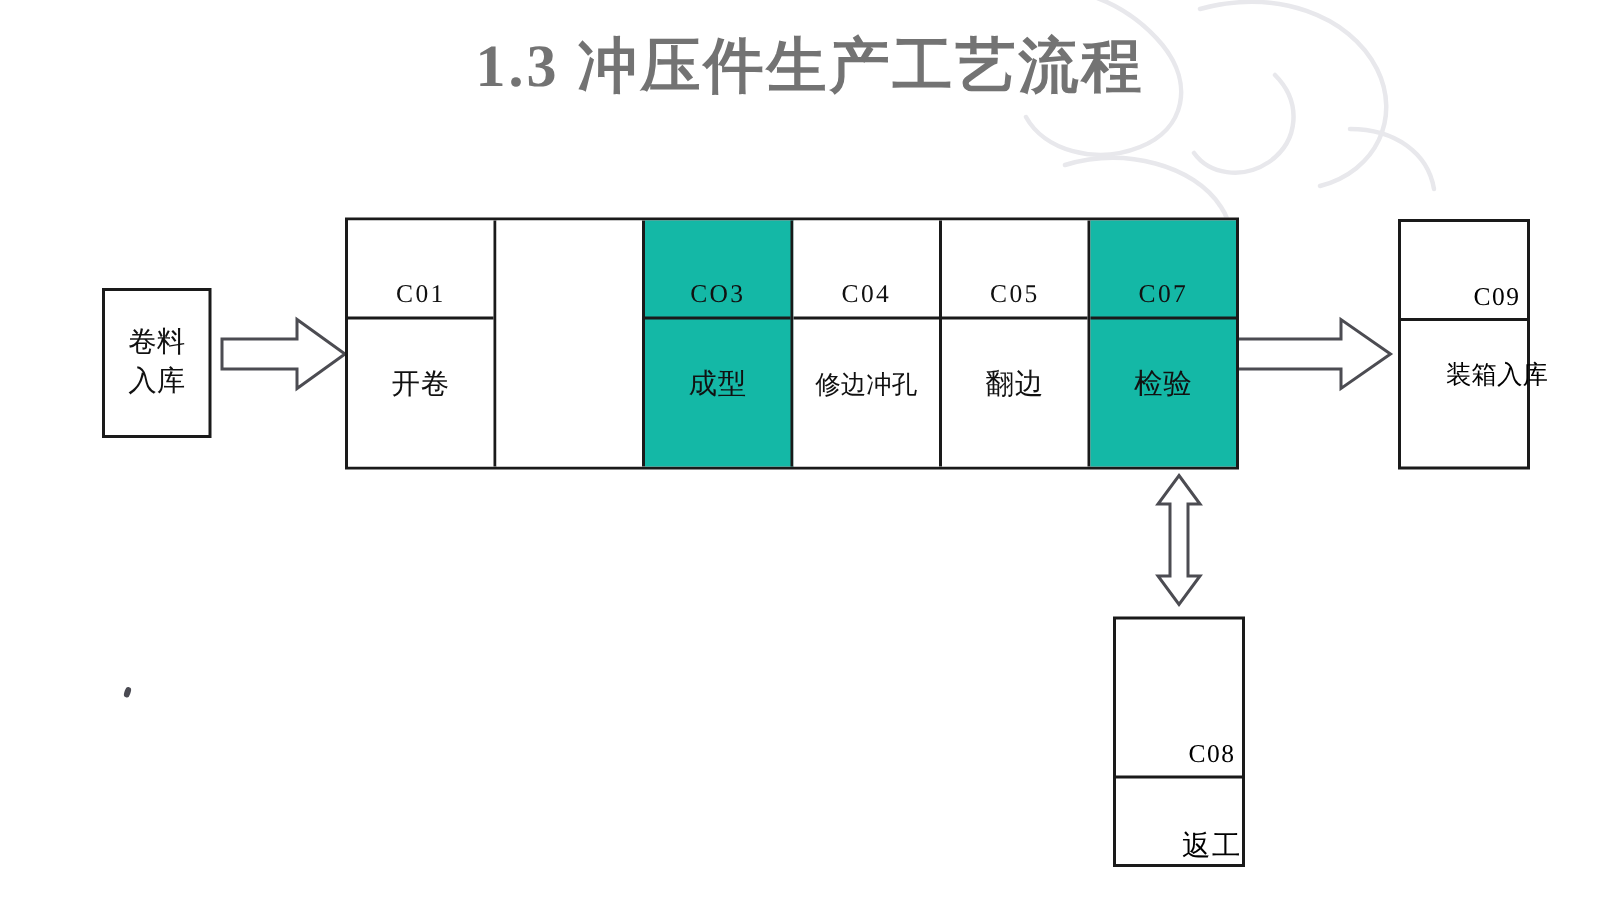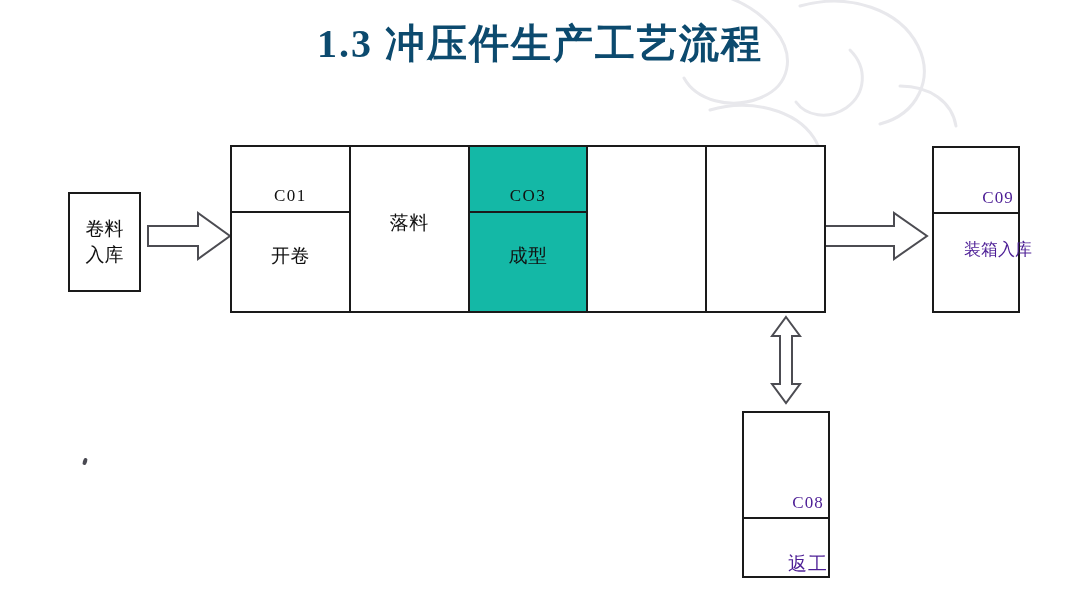--- a/index.html
+++ b/index.html
@@ -34,42 +34,42 @@
   #title {
     position: absolute;
     left: 0;
     top: 16px;
     width: 1080px;
     text-align: center;
     font-family: "Liberation Serif", "DejaVu Serif", serif;
     font-size: 40px;
     font-weight: bold;
     letter-spacing: 2px;
-    color: #0c4a6e;
+    color: #737373;
     z-index: 3;
     white-space: nowrap;
   }
 
   
   .procbox {
     position: absolute;
     box-sizing: border-box;
     border: 2px solid #1a1a1a;
     background: #ffffff;
     z-index: 2;
   }
   .procbox .code-cell,
   .procbox .name-cell {
     box-sizing: border-box;
     width: 100%;
     display: flex;
     align-items: center;
     justify-content: center;
     font-family: "Liberation Serif", "DejaVu Serif", serif;
-    color: #4c1d95;
+    color: #000000;
     white-space: nowrap;
     padding-left: 44px;
   }
   .procbox .code-cell {
     border-bottom: 2px solid #1a1a1a;
     font-size: 17px;
     letter-spacing: 1px;
     align-items: flex-end;
     padding-bottom: 4px;
   }
@@ -197,35 +197,42 @@
   </svg>
 
   <div id="stage-strip">
 
     <div class="stage-col">
       <div class="code-cell">C01</div>
       <div class="name-cell">开卷</div>
     </div>
 
     <div class="stage-col">
-      <div class="name-cell">落料</div>
     </div>
 
     <div class="stage-col shaded">
       <div class="code-cell">CO3</div>
       <div class="name-cell">成型</div>
     </div>
 
     <div class="stage-col">
-    </div>
-
-    <div class="stage-col">
-    </div>
-
-
+      <div class="code-cell">C04</div>
+      <div class="name-cell tight">修边冲孔</div>
+    </div>
+
+    <div class="stage-col">
+      <div class="code-cell">C05</div>
+      <div class="name-cell">翻边</div>
+    </div>
+
+
+    <div class="stage-col shaded">
+      <div class="code-cell">C07</div>
+      <div class="name-cell">检验</div>
+    </div>
 
   </div>
 
   <svg class="arrow-svg" style="left:820px; top:210px;" width="110" height="52" viewBox="0 0 110 52" xmlns="http://www.w3.org/2000/svg">
     <path d="M2 16 L74 16 L74 3 L107 26 L74 49 L74 36 L2 36 Z" fill="#ffffff" stroke="#4c4c52" stroke-width="2" stroke-linejoin="miter"></path>
   </svg>
 
   <svg class="arrow-svg" style="left:764px; top:314px;" width="44" height="92" viewBox="0 0 44 92" xmlns="http://www.w3.org/2000/svg">
     <path d="M22 3 L36 22 L28 22 L28 70 L36 70 L22 89 L8 70 L16 70 L16 22 L8 22 Z" fill="#ffffff" stroke="#4c4c52" stroke-width="2" stroke-linejoin="miter"></path>
   </svg>

